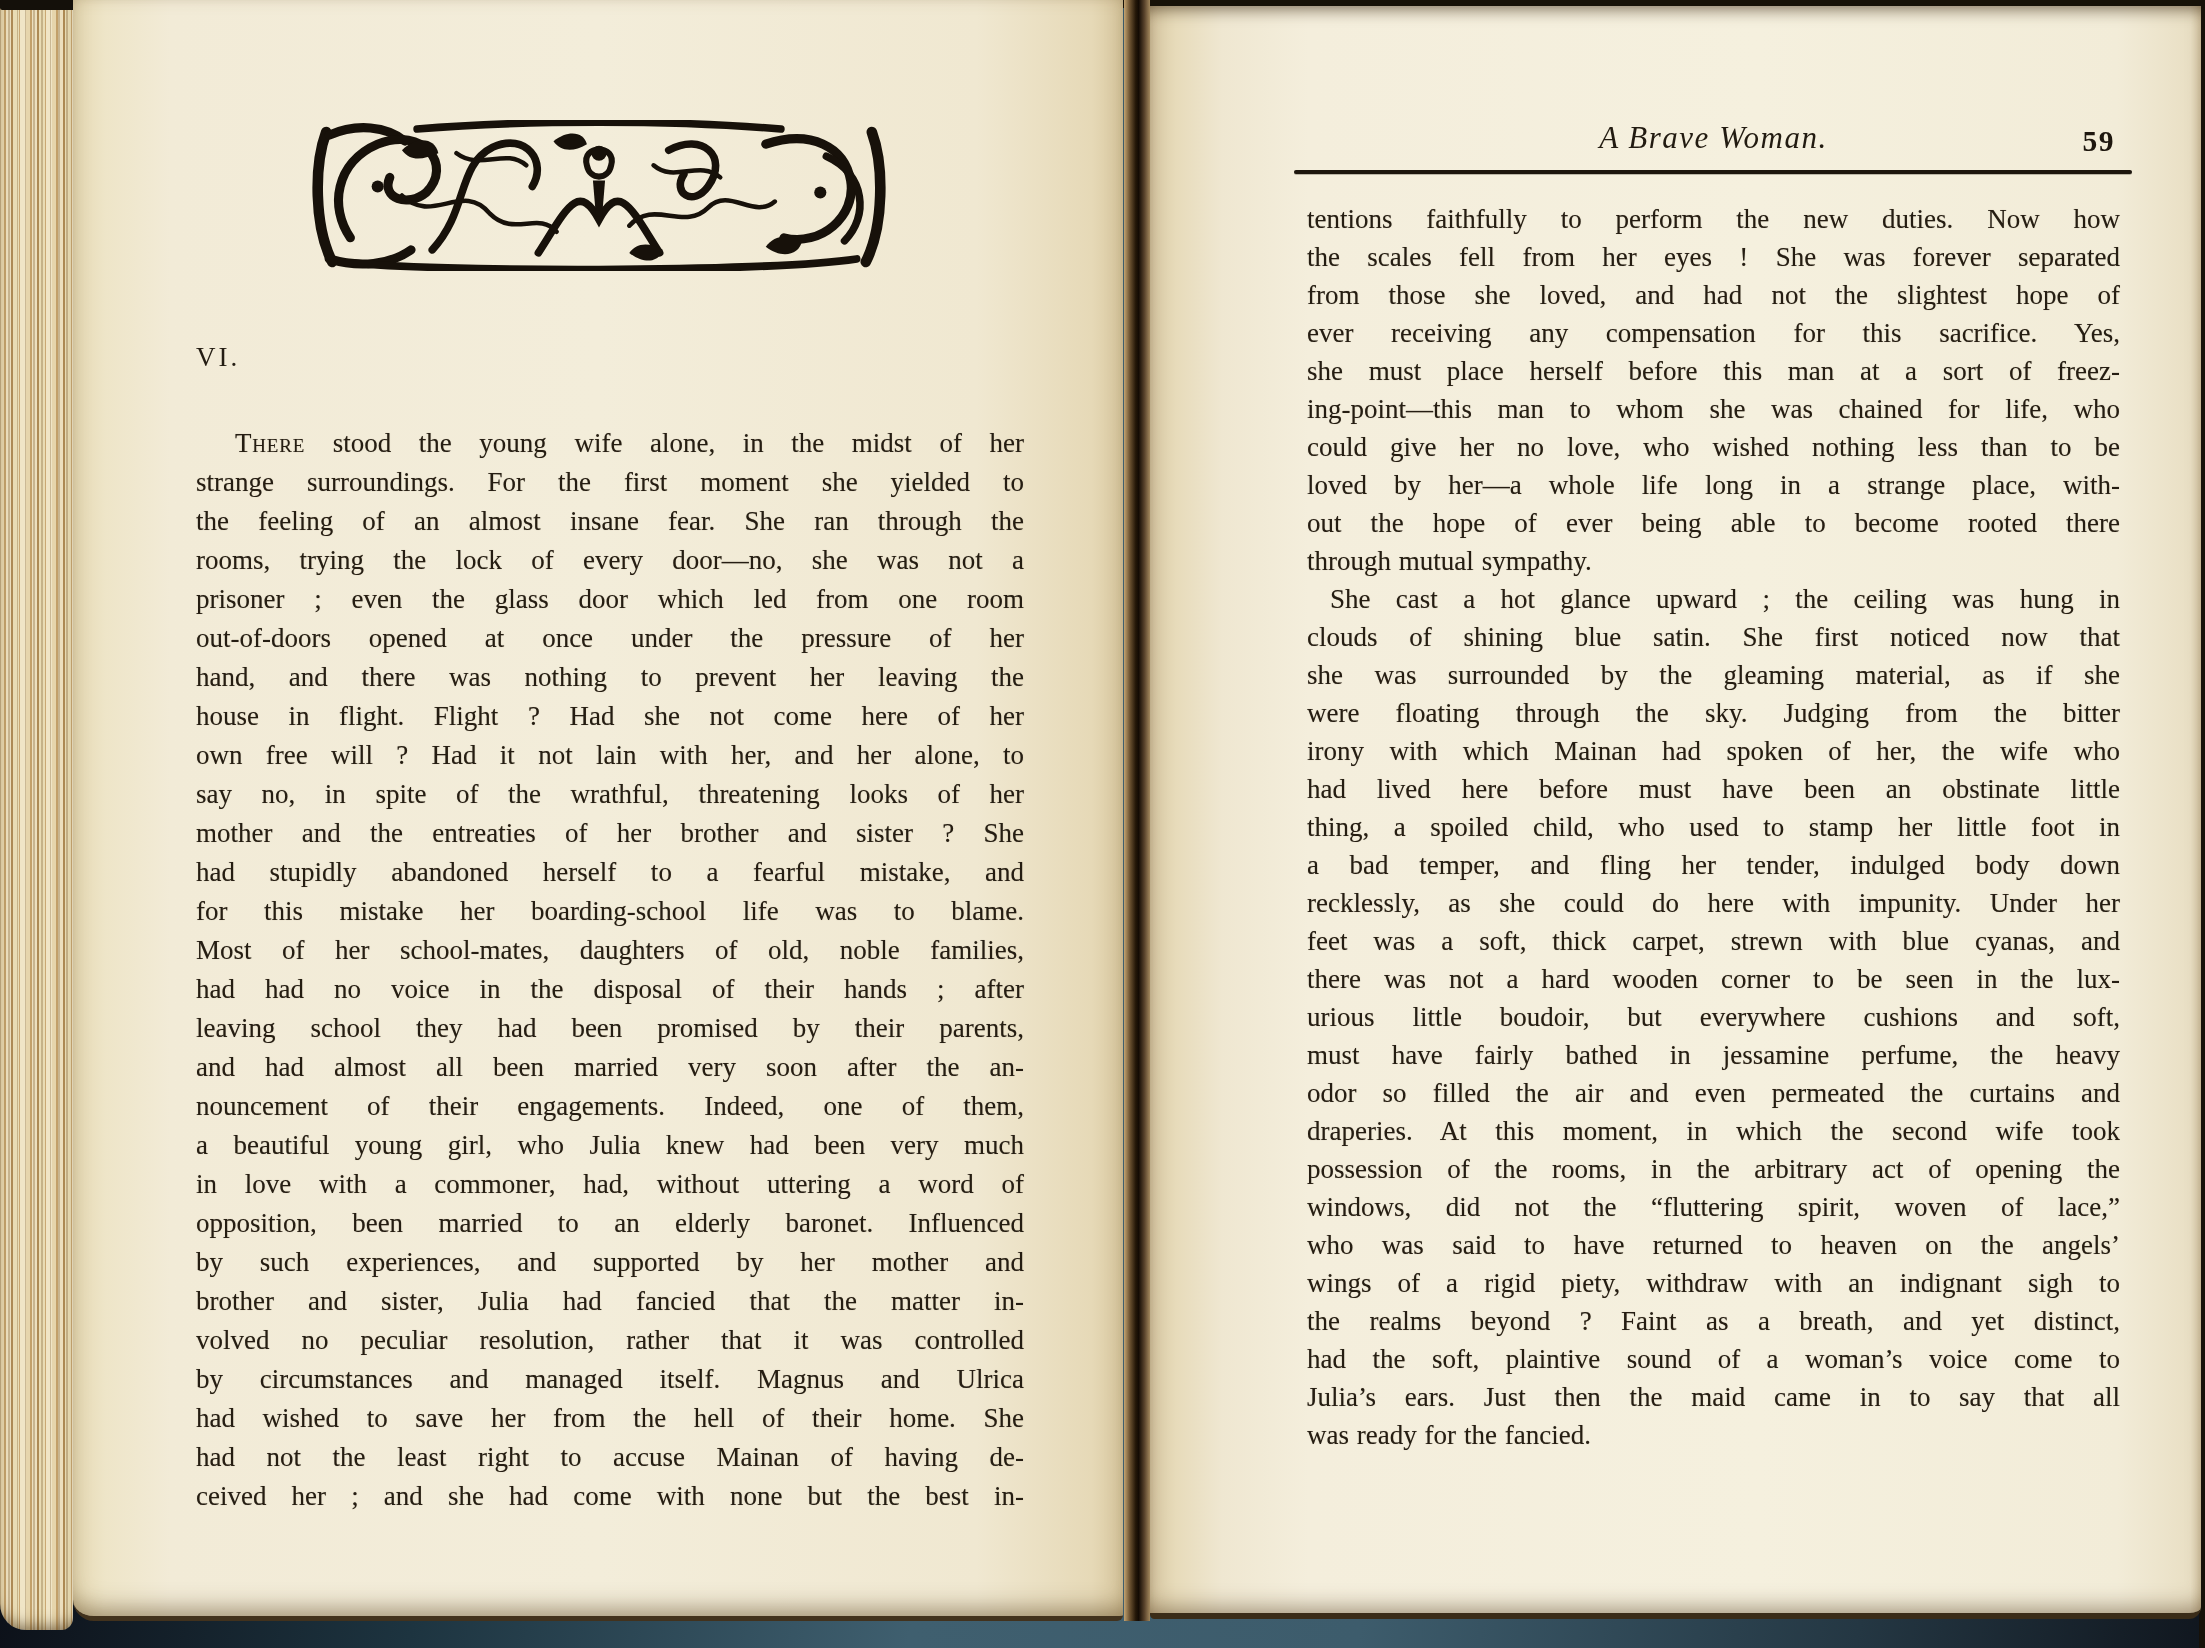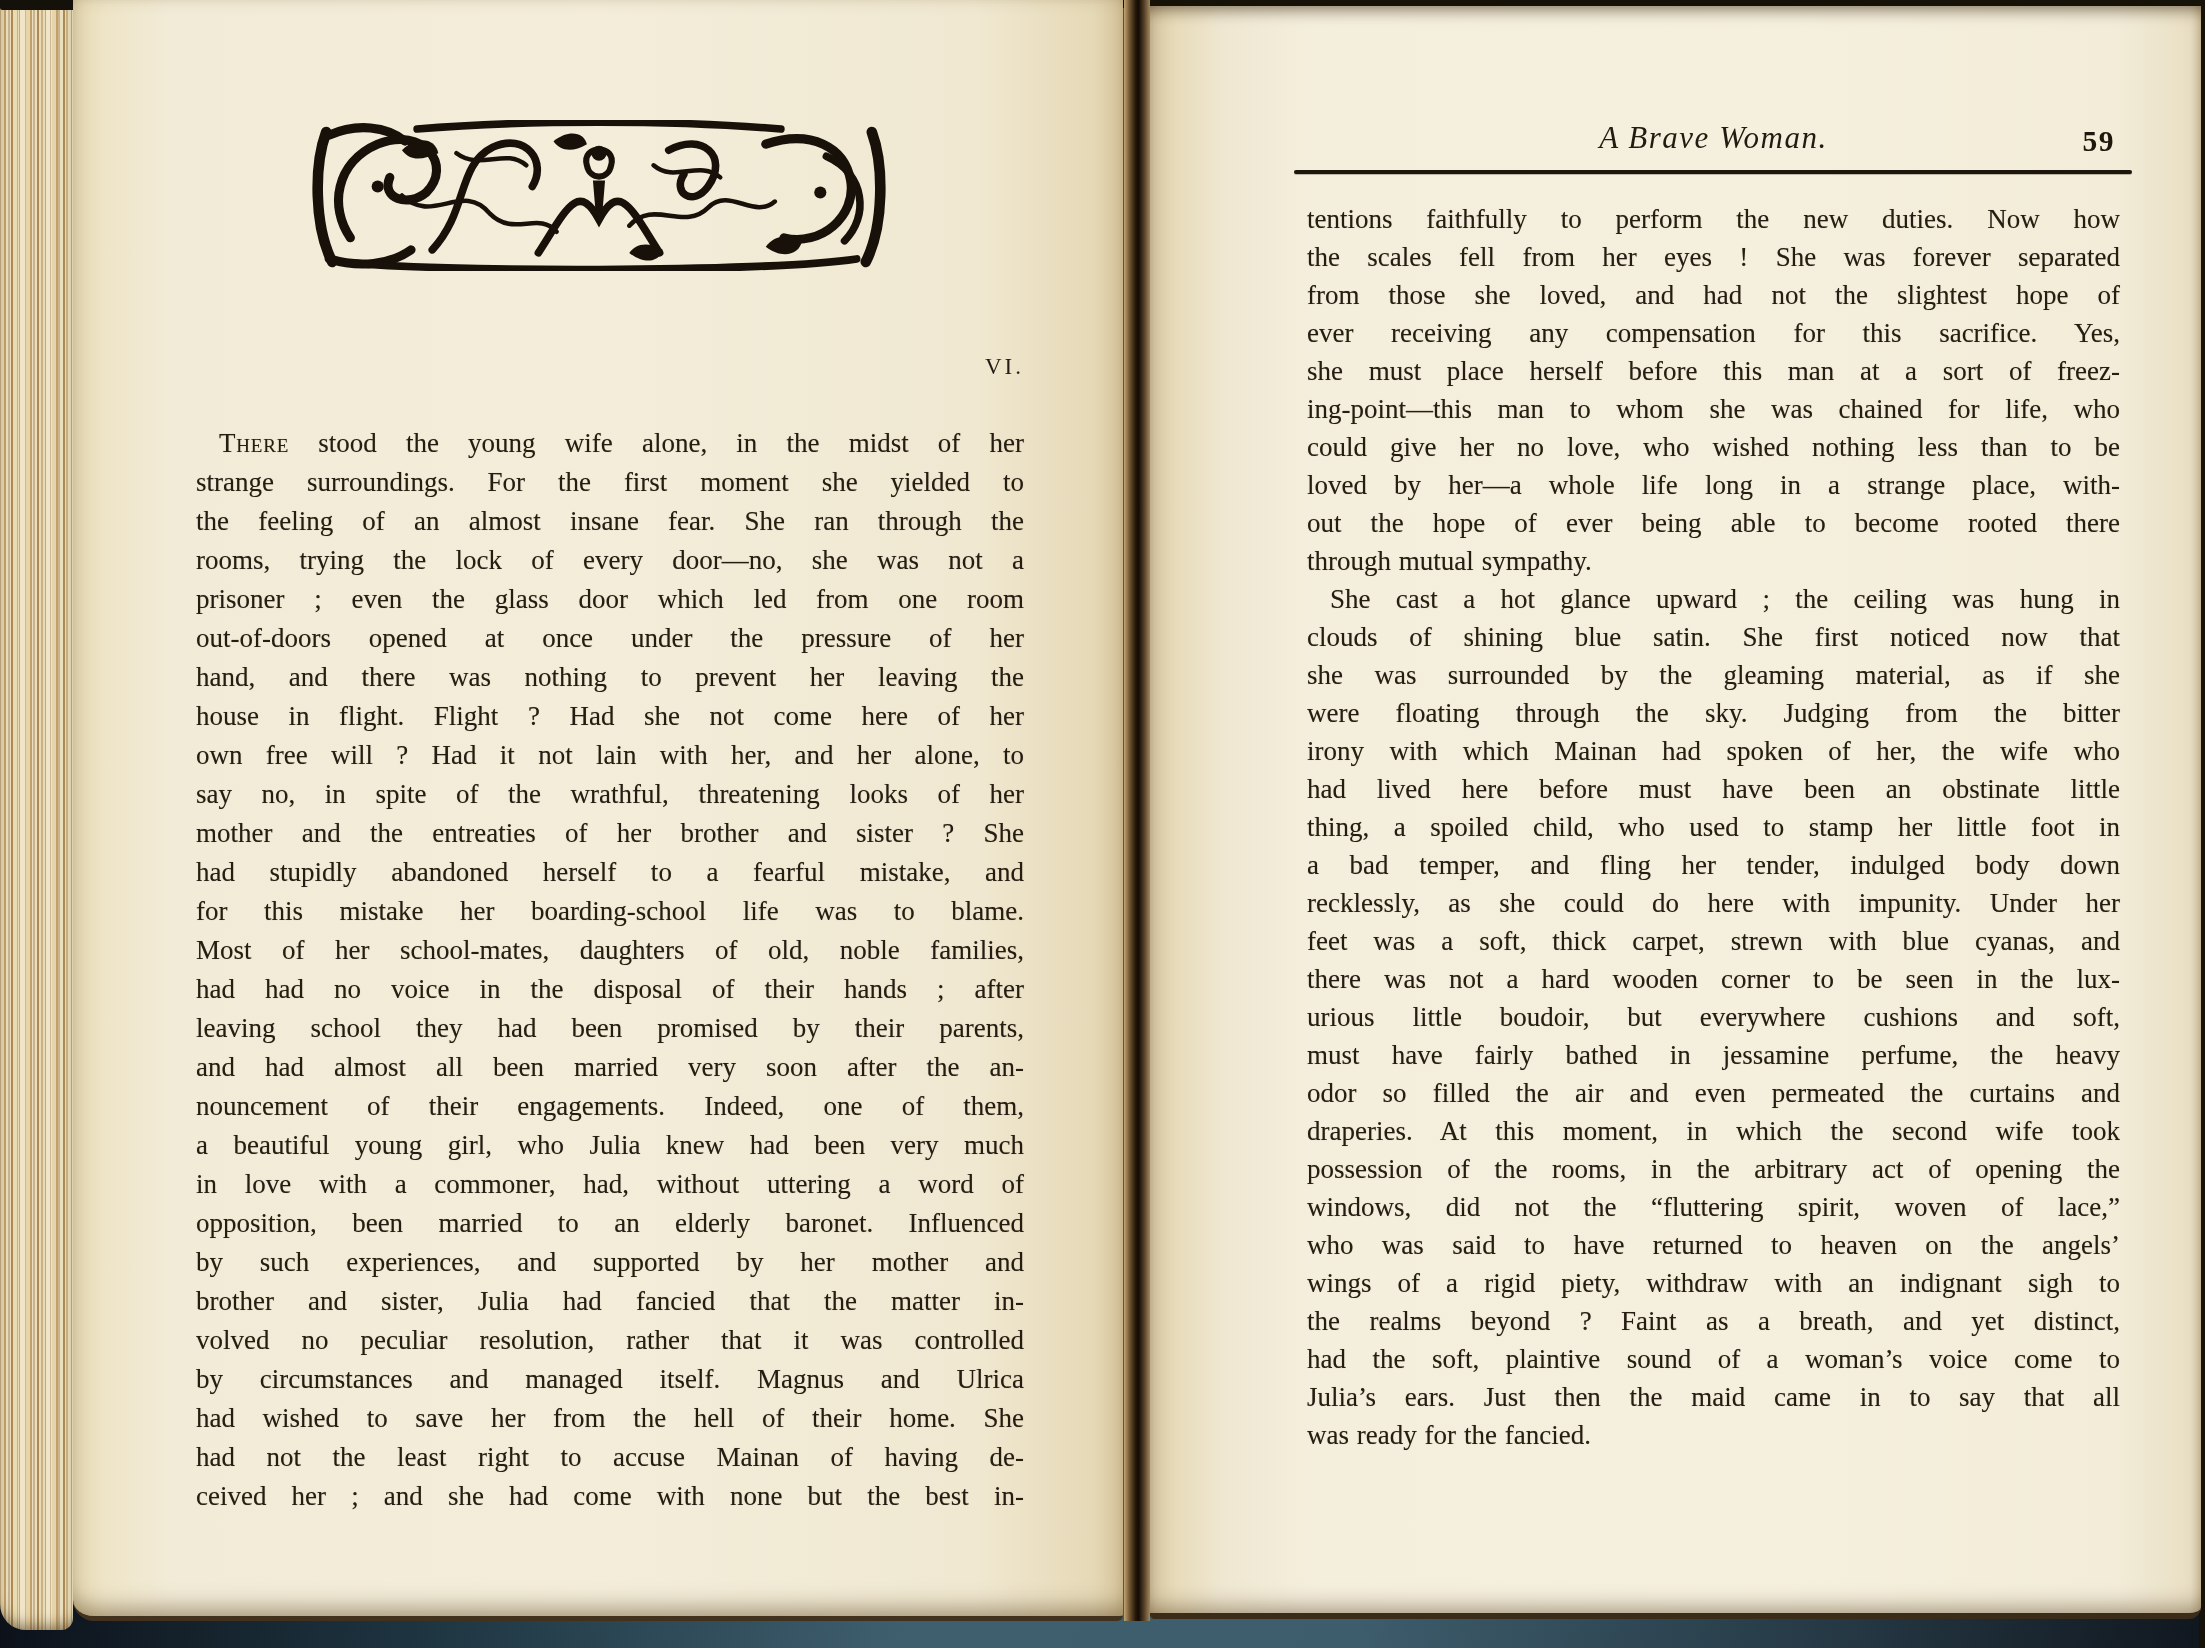--- a/index.html
+++ b/index.html
@@ -37,30 +37,30 @@
   .page-right{
     position:absolute;left:1150px;top:6px;width:1051px;height:1607px;
     background:linear-gradient(90deg,#d8c8a3 0,#e7dbba 26px,#efe7d1 72px,#f4eedc 159px,#f5f0de 58%,#f2ecd8 92%,#e9dfc4 99%,#dccdab 100%);
     box-shadow:inset 0 12px 15px -8.3px rgba(60,40,15,.60),inset 0 -13.6px 21px -9px rgba(80,55,25,.50);
     border-bottom:6px solid #3a2c18;border-radius:0 0 12px 4.5px;
   }
   
   .ornament{position:absolute;left:238px;top:120px;width:576px;height:151px;}
   .ornament svg{width:100%;height:100%;display:block;}
   .chapter{
-    position:absolute;left:123px;top:342px;width:828px;text-align:right;
-    font-size:23px;letter-spacing:3px;color:#241d13;font-weight:400;margin-top:12px;
+    position:absolute;left:123px;top:342px;width:828px;text-align:left;
+    font-size:27px;letter-spacing:3px;color:#241d13;font-weight:400;
   }
   .text-block{color:#251d12;text-shadow:0 0 0.8px rgba(45,34,18,.35);word-spacing:.04em;}
   .text-left{position:absolute;left:123px;top:424px;width:828px;font-size:27px;line-height:39px;}
   .text-right{position:absolute;left:157px;top:194px;width:813px;font-size:27px;line-height:38px;}
   .line{text-align:justify;text-align-last:justify;hyphens:none;}
   .line.endline{text-align-last:left;}
   .line.indent{text-indent:23px;}
-  .leadsc{font-variant:small-caps;letter-spacing:0.8px;}
+  .leadsc{font-variant:small-caps;letter-spacing:0.8px;margin-left:16px;}
   
   .running-header{
     position:absolute;left:157px;top:114px;width:813px;text-align:center;
     font-style:italic;font-size:31px;letter-spacing:1.5px;color:#221b11;font-family:Liberation Serif, serif;
   }
   .pagenum{
     position:absolute;top:119px;right:86px;font-size:29.5px;font-weight:700;
     letter-spacing:1.5px;color:#1e170e;
   }
   .header-rule{

